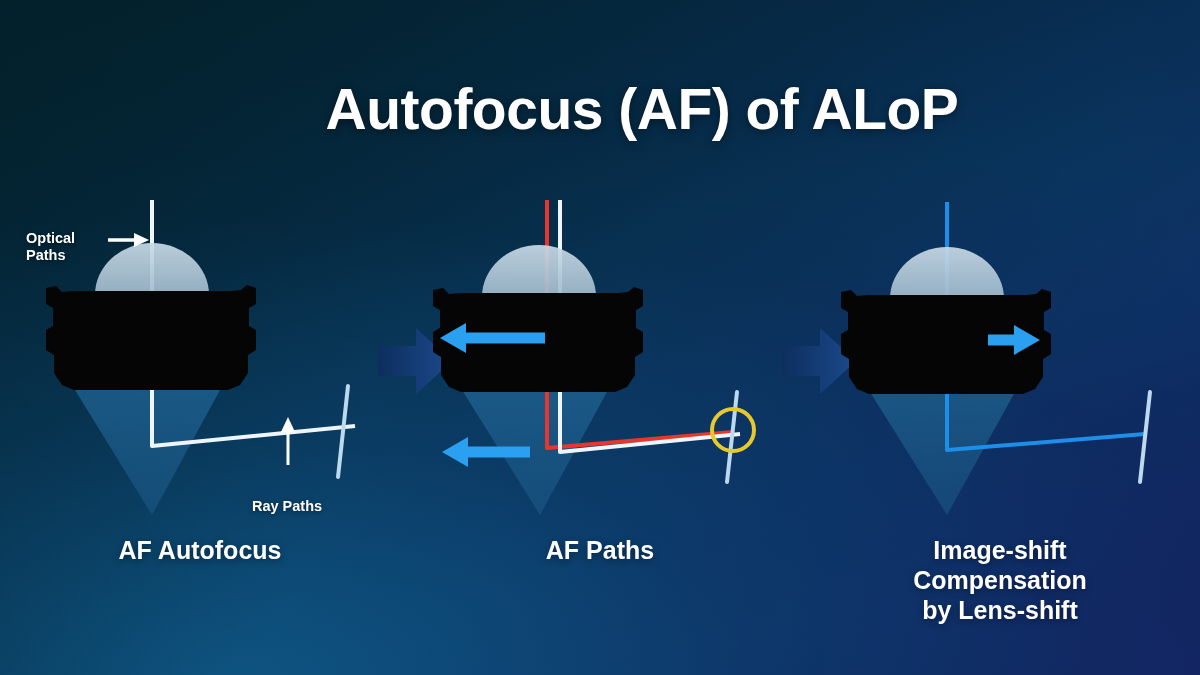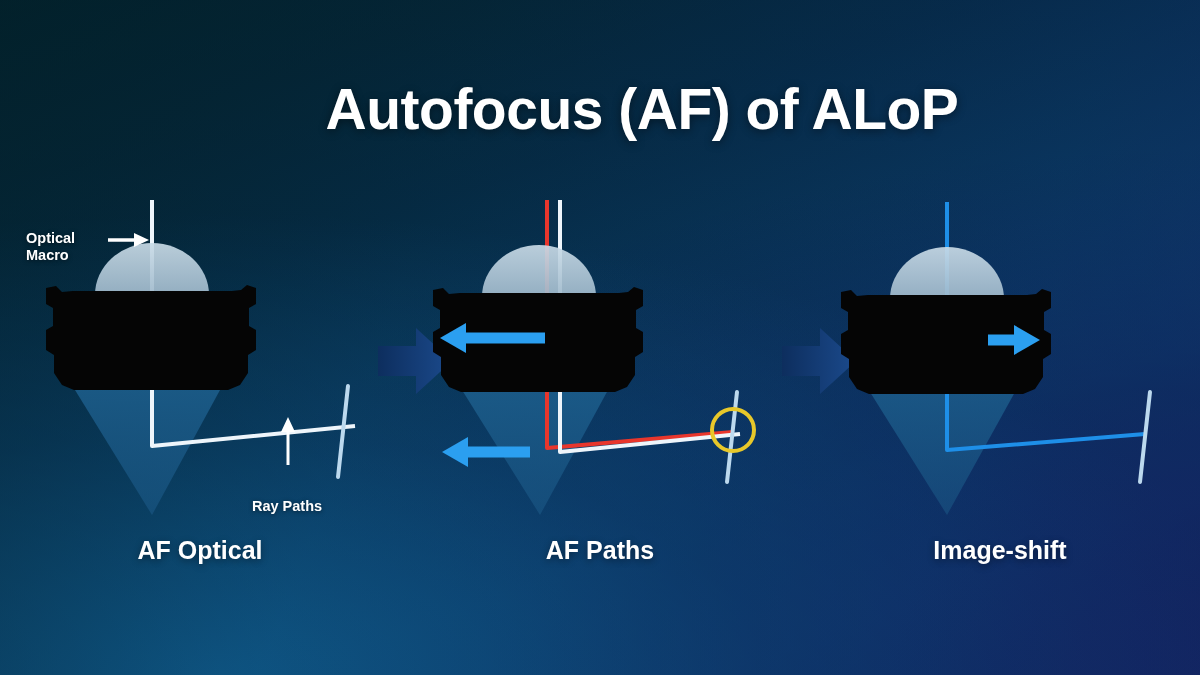--- a/index.html
+++ b/index.html
@@ -148,27 +148,27 @@
         </g>
 
         <g>
           <line x1="108" y1="60" x2="138" y2="60" stroke="#ffffff" stroke-width="3.5"></line>
           <polygon points="149,60 134,53 134,67" fill="#ffffff"></polygon>
         </g>
       </svg>
     </div>
 
     <div class="panel-caption">
-      <div>AF Optical</div>
+      <div>AF Autofocus</div>
     </div>
   </div>
 
   <div class="callout" id="optical-axis-label">
     <div>Optical</div>
-    <div>Macro</div>
+    <div>Paths</div>
   </div>
   <div class="callout" id="ray-paths-label">Ray Paths</div>
 
   <div class="step-arrow" id="step-arrow-0">
     <svg width="86" height="86" viewBox="0 0 86 86" xmlns="http://www.w3.org/2000/svg">
       <defs>
         <linearGradient id="sa0" x1="0" y1="0" x2="1" y2="0">
           <stop offset="0%" stop-color="#0d2e5e"></stop>
           <stop offset="100%" stop-color="#1b4a8c"></stop>
         </linearGradient>
@@ -275,15 +275,17 @@
         </g>
 
         <polyline points="147,214 147,270 345,254" fill="none" stroke="#1e8fe8" stroke-width="4" stroke-linejoin="round"></polyline>
 
         <line x1="350" y1="212" x2="340" y2="302" stroke="#bcd9ee" stroke-width="4" stroke-linecap="round"></line>
       </svg>
     </div>
 
     <div class="panel-caption">
       <div>Image-shift</div>
+      <div>Compensation</div>
+      <div>by Lens-shift</div>
     </div>
   </div>
 </div>
 
 </body></html>

